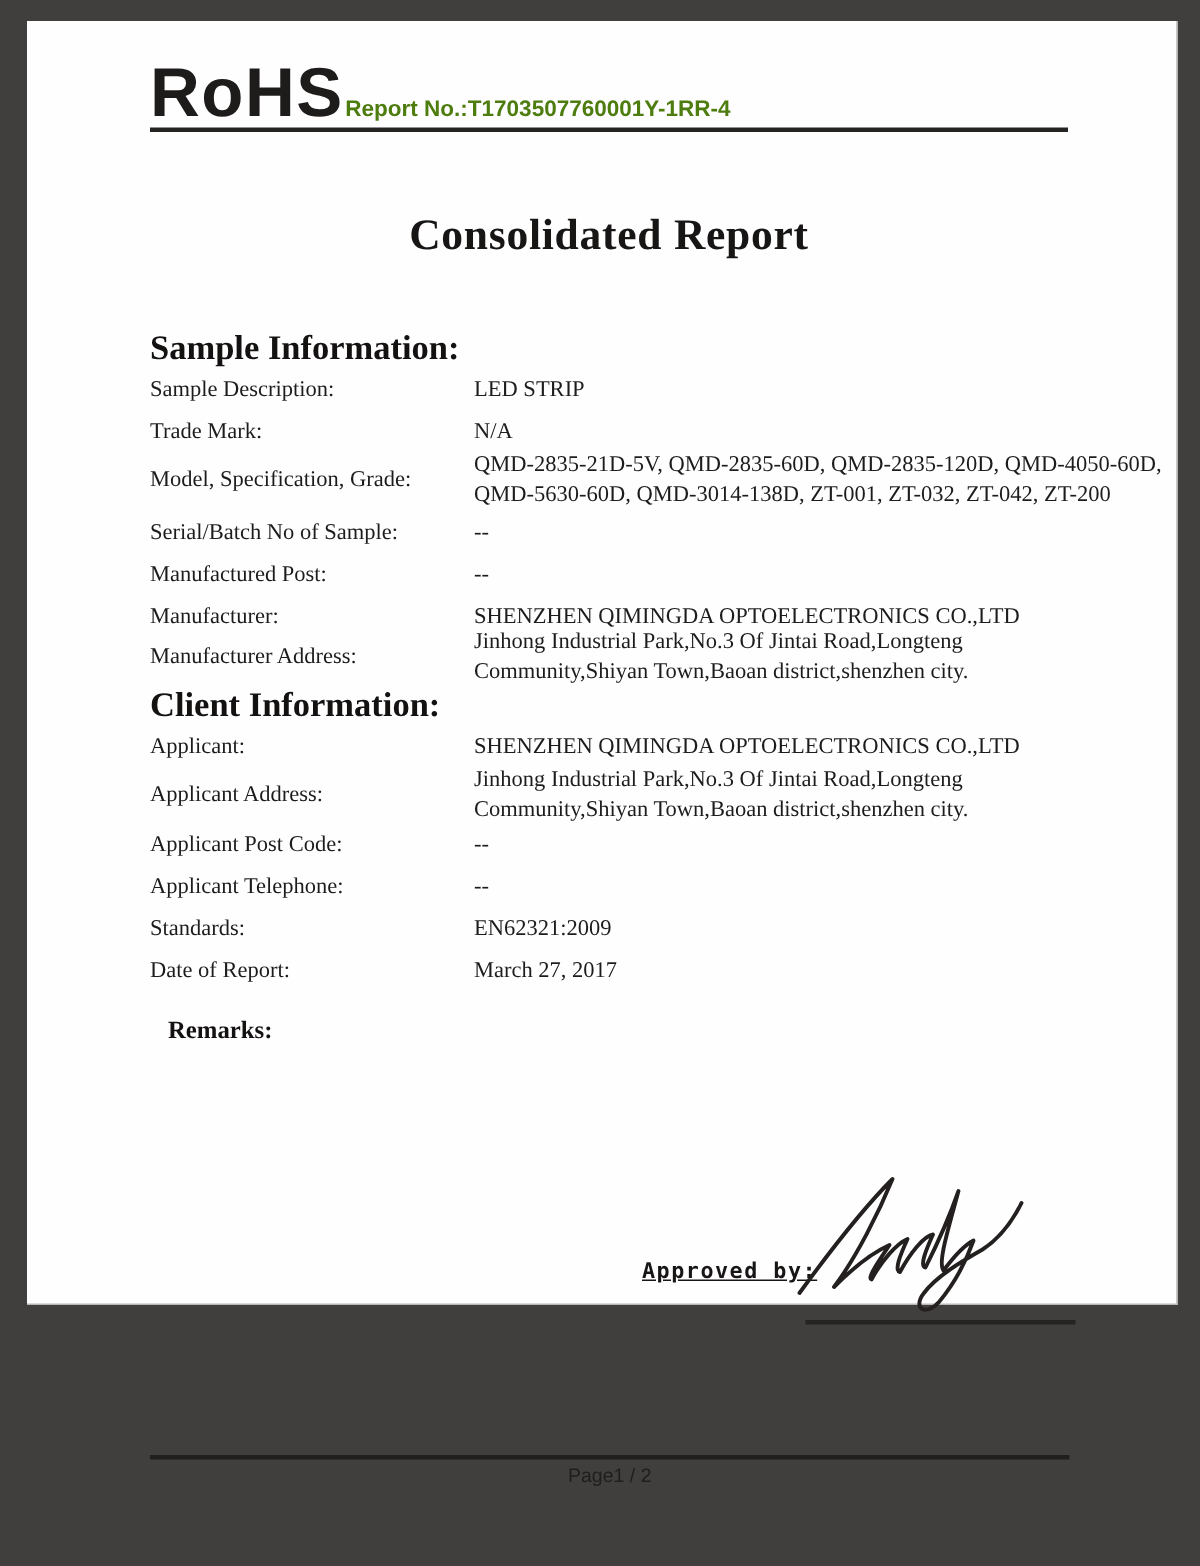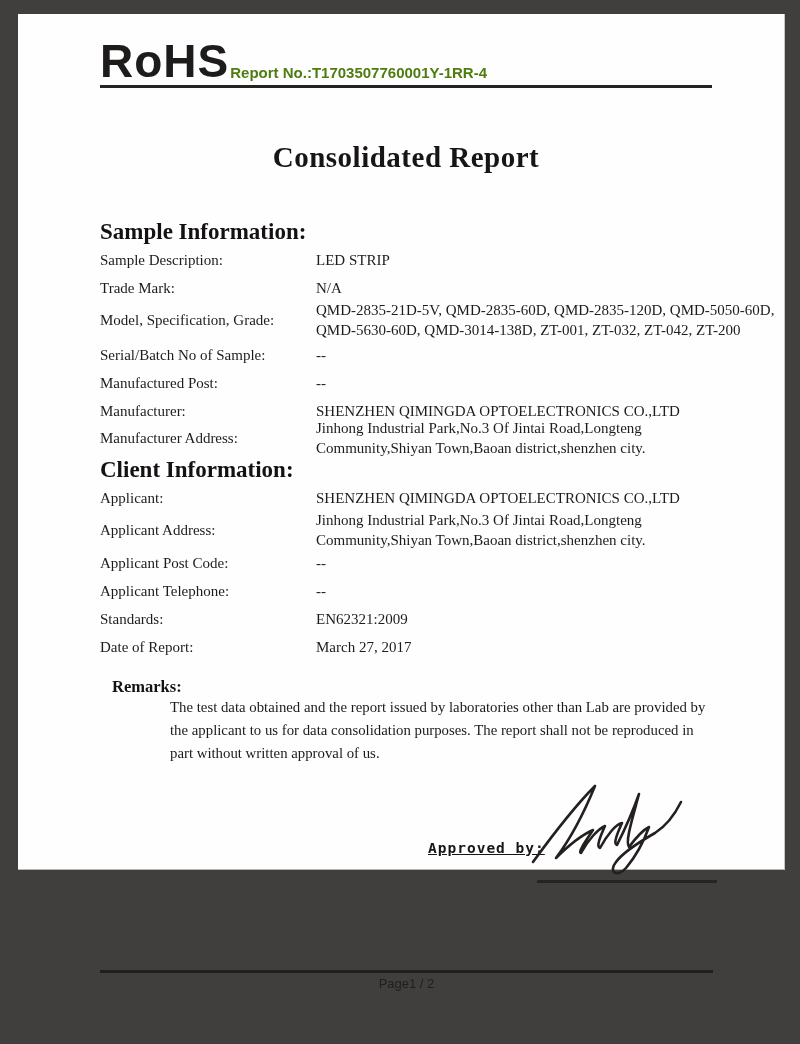--- a/index.html
+++ b/index.html
@@ -118,21 +118,21 @@
     <span class="lbl">Sample Description:</span>
     <span class="val">LED STRIP</span>
   </div>
   <div class="row" style="top:264px">
     <span class="lbl">Trade Mark:</span>
     <span class="val">N/A</span>
   </div>
   <div class="row two" style="top:286px">
     <span class="lbl">Model, Specification, Grade:</span>
     <span class="val">
-      <div class="vline">QMD-2835-21D-5V, QMD-2835-60D, QMD-2835-120D, QMD-5050-60D,</div>
+      <div class="vline">QMD-2835-21D-5V, QMD-2835-60D, QMD-2835-120D, QMD-4050-60D,</div>
       <div class="vline">QMD-5630-60D, QMD-3014-138D, ZT-001, ZT-032, ZT-042, ZT-200</div>
     </span>
   </div>
   <div class="row" style="top:331px">
     <span class="lbl">Serial/Batch No of Sample:</span>
     <span class="val">--</span>
   </div>
   <div class="row" style="top:359px">
     <span class="lbl">Manufactured Post:</span>
     <span class="val">--</span>
@@ -173,21 +173,20 @@
   <div class="row" style="top:595px">
     <span class="lbl">Standards:</span>
     <span class="val">EN62321:2009</span>
   </div>
   <div class="row" style="top:623px">
     <span class="lbl">Date of Report:</span>
     <span class="val">March 27, 2017</span>
   </div>
 
   <div class="remarks-heading">Remarks:</div>
-  <div class="remarks-text">The test data obtained and the report issued by laboratories other than Lab are provided by the applicant to us for data consolidation purposes. The report shall not be reproduced in part without written approval of us.</div>
 
   <div class="approved-label">Approved by:</div>
   <div class="signature" aria-label="Andy">
     <svg viewBox="0 0 210 102" xmlns="http://www.w3.org/2000/svg">
       <path d="M10,86 C26,64 52,30 72,10
                C63,32 48,62 33,82
                C47,68 61,58 70,54
                C62,66 55,76 58,77
                C65,64 75,53 82,50
                C77,61 73,71 77,72

